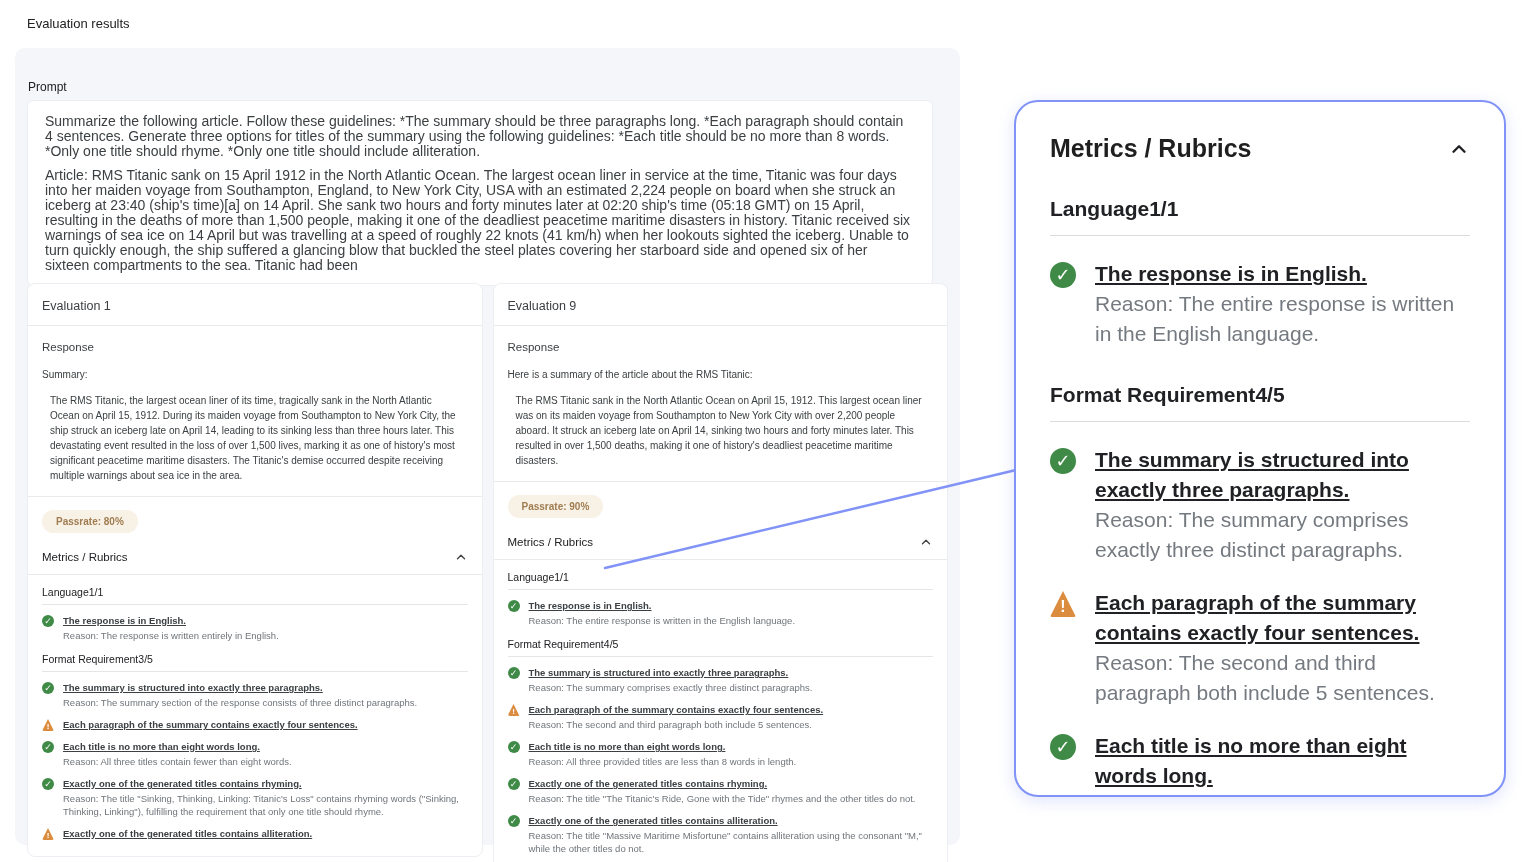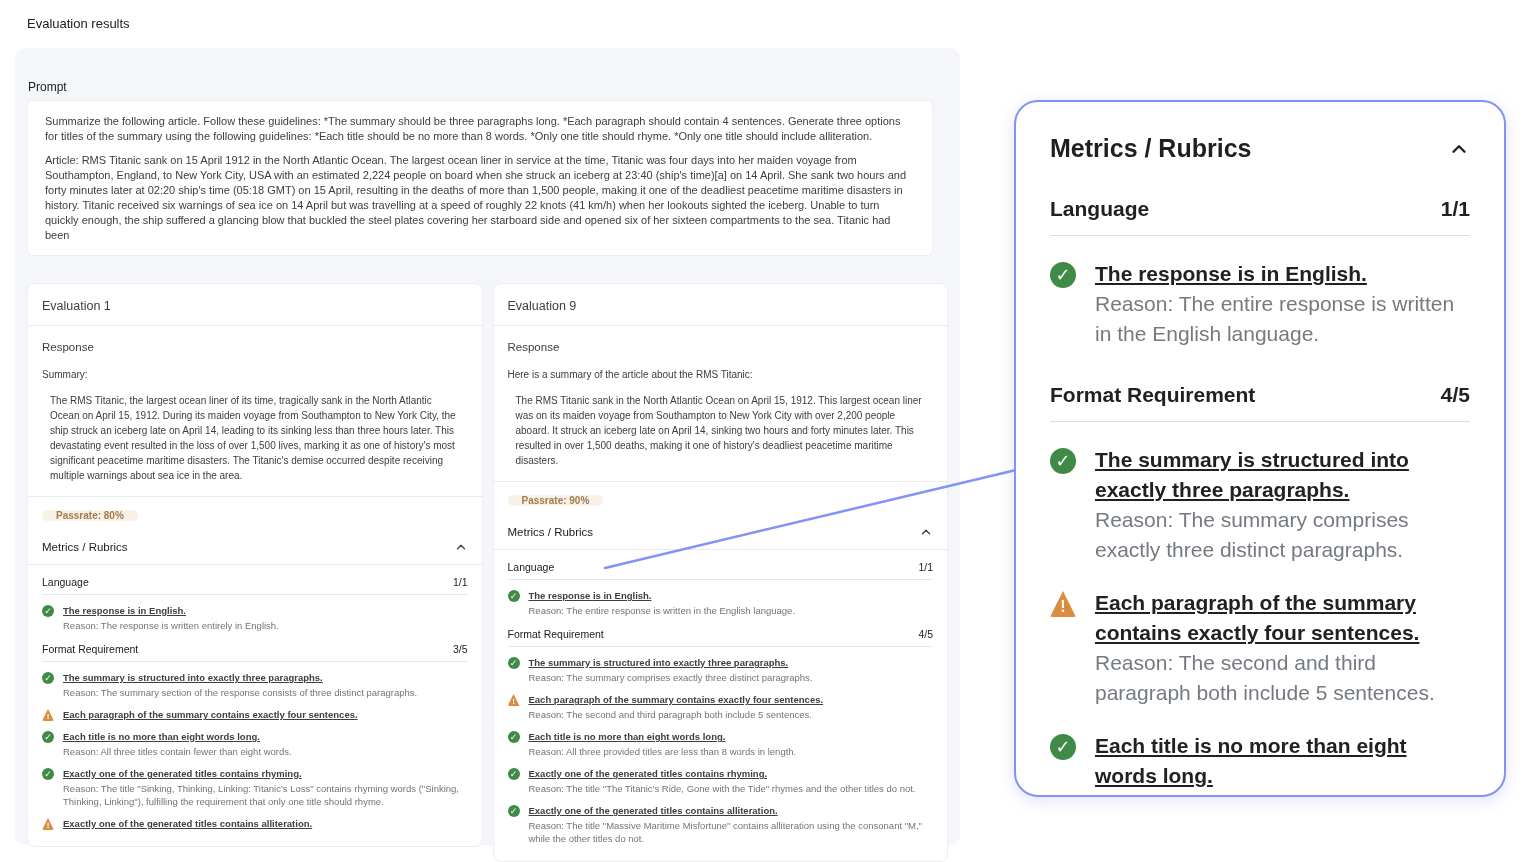--- a/index.html
+++ b/index.html
@@ -9,44 +9,44 @@
 
   .page-title { position:absolute; left:27px; top:16px; font-size:13px; color:#202124; }
 
   .main-panel { position:absolute; left:15px; top:48px; width:945px; height:797px;
                 background:#f5f6fa; border-radius:10px; }
 
   .prompt-label { position:absolute; left:13px; top:32px; font-size:12px; color:#202124; }
 
   .prompt-card { position:absolute; left:12px; top:52px; width:906px; background:#fff;
                  border:1px solid #eceef3; border-radius:6px; padding:13px 17px 12px; }
-  .prompt-card p { margin:0; font-size:11px; line-height:15px; color:#3c4043; }
+  .prompt-card p { margin:0; font-size:14px; line-height:15px; color:#3c4043; }
   .prompt-card p + p { margin-top:9px; }
 
   .eval-row { position:absolute; left:12px; top:235px; width:921px; display:flex; gap:10px;
               align-items:flex-start; }
   .eval-card { flex:1; background:#fff; border:1px solid #eceef3; border-radius:8px;
                padding:0 14px 16px; }
 
   .eval-title { font-size:12.5px; color:#3c4043; padding:15px 14px 12px; margin:0 -14px;
                 border-bottom:1px solid #e8eaee; }
   .resp-label { font-size:11.5px; color:#3c4043; margin-top:15px; }
   .resp-intro { font-size:10px; color:#3c4043; line-height:15px; margin:14px 0 0; }
   .resp-body  { font-size:10px; color:#3c4043; line-height:15px; margin:11px 8px 0; }
   .card-divider { border:none; border-top:1px solid #e8eaee; margin:13px -14px 0; }
 
   .passrate { display:inline-block; margin-top:13px; background:#f8f1e6; color:#a07c50;
-              font-size:10px; font-weight:700; padding:0 14px; border-radius:14px; }
+              font-size:10px; font-weight:700; padding:6px 14px; border-radius:14px; }
 
   .metrics-header { display:flex; justify-content:space-between; align-items:center;
                     margin:17px -14px 0; padding:0 14px 10px; border-bottom:1px solid #e8eaee;
                     font-size:11.5px; color:#202124; }
   .chev { width:14px; height:14px; display:block; cursor:pointer; }
 
-  .section-header { display:flex; justify-content:space-between; align-items:baseline;
+  .section-header { display:flex; align-items:baseline;
                     margin-top:11px; padding-bottom:6px; border-bottom:1px solid #e4e6ea;
                     font-size:10.5px; font-weight:500; color:#202124; }
   .metric-item { display:flex; gap:9px; margin-top:9px; }
   .metric-text { flex:1; }
   .metric-title  { font-size:9.5px; font-weight:700; color:#3c4043; line-height:13px;text-decoration:underline; }
   .metric-reason { font-size:9.5px; color:#70757a; line-height:13px; margin-top:2px; }
 
   .status-icon { position:relative; flex:0 0 auto; width:12px; height:12px; margin-top:1px; }
   .status-icon[data-status="pass"] { background:#3f8a46; border-radius:50%; }
   .status-icon[data-status="pass"]::after { content:"✓"; position:absolute; inset:0; color:#fff;

